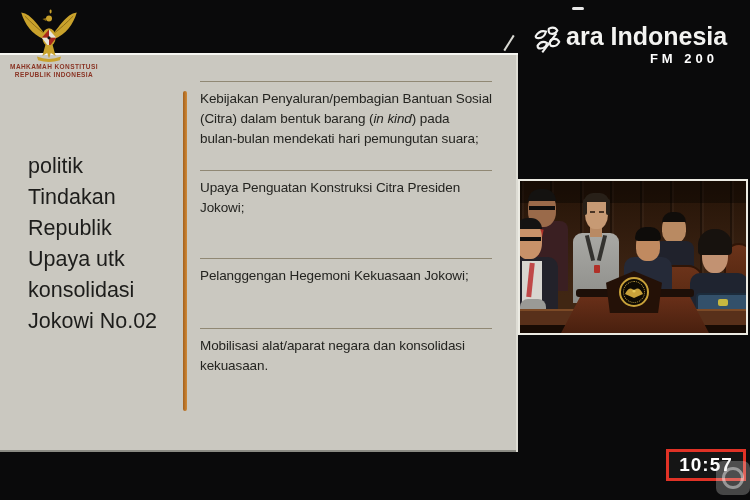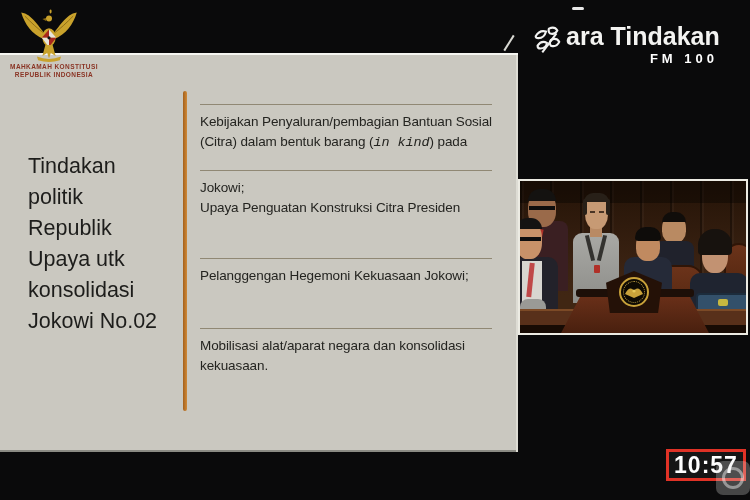--- a/index.html
+++ b/index.html
@@ -24,22 +24,22 @@
   
   .slide{left:0;top:53px;width:518px;height:397px;background:#cac8c0;
          border-top:2px solid #f6f6f1;box-shadow:inset -2px 0 0 #dddcd4, inset 0 -2px 0 #8b8b84;}
   .slide-title{position:absolute;left:28px;top:96px;color:#1d1d1b;font-size:21.5px;line-height:31px;}
   .slide-title div{white-space:nowrap;}
   .accent-bar{position:absolute;left:183px;top:36px;width:4px;height:320px;
               background:linear-gradient(90deg,#a3601c,#d08a38);border-radius:2px;}
   .bullet{position:absolute;left:200px;width:292px;border-top:1px solid #908874;padding-top:7px;
           color:#242420;font-size:13.5px;line-height:20px;letter-spacing:-.1px;}
   .bullet div{white-space:nowrap;}
-  .b1{top:49px;} .b2{top:115px;} .b3{top:192px;margin-top:11px;} .b4{top:273px;}
-  .it{font-style:italic;font-family:Liberation Mono, monospace;}
+  .b1{top:26px;} .b2{top:115px;} .b3{top:192px;margin-top:11px;} .b4{top:273px;}
+  .it{font-style:italic;}
 
   
   .video{left:518px;top:179px;width:230px;height:156px;background:#000;
          border:2px solid #ecebe3;box-sizing:border-box;z-index:5;}
   .vc{position:absolute;inset:0;overflow:hidden;
       background:linear-gradient(#241307,#3a2212 55%,#402613 75%);}
   .vc > div{position:absolute;}
   .panels{inset:0;background:repeating-linear-gradient(90deg,rgba(0,0,0,.32) 0 2px,rgba(255,255,255,.03) 2px 4px,transparent 4px 30px);}
   .topshade{left:0;top:0;right:0;height:22px;background:rgba(0,0,0,.35);}
   .chair{background:linear-gradient(#6b331a,#51250f);border:2px solid #2f1507;border-radius:16px 16px 0 0;}
@@ -55,49 +55,50 @@
   .podtop{left:56px;top:108px;width:118px;height:8px;background:#1d0f08;border-radius:3px;}
   .shield{left:86px;top:90px;width:56px;height:42px;background:#241107;
           clip-path:polygon(50% 0,100% 28%,93% 100%,7% 100%,0 28%);}
   .pod-emblem{left:99px;top:96px;width:30px;height:30px;border-radius:50%;
               background:#0e0a03;border:2px solid #c9a23a;box-sizing:border-box;}
   .pod-emblem::after{content:'';position:absolute;inset:2px;border:1px dotted rgba(214,178,74,.85);border-radius:50%;}
 
   
   .copyright{left:16px;top:468px;color:#646464;font-size:15px;z-index:6;}
   .timestamp{left:666px;top:449px;width:80px;height:32px;border:3px solid #e03226;background:#151515;
-             color:#fff;font-size:23px;font-weight:bold;display:flex;align-items:center;justify-content:center;
+             color:#fff;font-size:19px;font-weight:bold;display:flex;align-items:center;justify-content:center;
              letter-spacing:1px;box-sizing:border-box;z-index:7;}
   .watermark{left:716px;top:461px;width:34px;height:34px;background:rgba(225,225,225,.28);
              border-radius:7px;z-index:8;}
   .watermark::after{content:'';position:absolute;inset:6px;border:3px solid rgba(248,248,248,.45);border-radius:50%;}
 </style>
 </head>
 <body>
 
 <div class="stage">
 
   <div class="abs slide">
     <div class="slide-title">
+      <div>politik</div>
       <div>Tindakan</div>
-      <div>politik</div>
       <div>Republik</div>
       <div>Upaya utk</div>
       <div>konsolidasi</div>
       <div>Jokowi No.02</div>
     </div>
     <div class="accent-bar"></div>
 
     <div class="bullet b1">
       <div><span>Kebijakan Penyaluran/pembagian Bantuan Sosial</span></div>
       <div><span>(Citra) dalam bentuk barang (</span><span class="it">in kind</span><span>) pada</span></div>
+      <div><span>bulan-bulan mendekati hari pemungutan suara;</span></div>
     </div>
     <div class="bullet b2">
+      <div><span>Upaya Penguatan Konstruksi Citra Presiden</span></div>
       <div><span>Jokowi;</span></div>
-      <div><span>Upaya Penguatan Konstruksi Citra Presiden</span></div>
     </div>
     <div class="bullet b3">
       <div><span>Pelanggengan Hegemoni Kekuasaan Jokowi;</span></div>
     </div>
     <div class="bullet b4">
       <div><span>Mobilisasi alat/aparat negara dan konsolidasi</span></div>
       <div><span>kekuasaan.</span></div>
     </div>
   </div>
 
@@ -127,22 +128,22 @@
 
   <div class="abs station">
     <div class="logo-dash"></div>
     <svg width="34" height="36" viewBox="0 0 36 36" style="position:absolute;left:0;top:2px;" fill="none" stroke="#f2f2f1" stroke-width="2.2" stroke-linejoin="round">
       <path d="M6 14 Q10 7 17 9 Q15 16 9 16 Q6 16 6 14 Z"></path>
       <path d="M20 6 Q26 3 29 8 Q26 13 21 11 Q19 9 20 6 Z"></path>
       <path d="M8 24 Q12 18 18 21 Q17 27 11 27 Q8 27 8 24 Z"></path>
       <path d="M22 18 Q28 15 31 20 Q28 26 22 24 Q20 21 22 18 Z"></path>
       <path d="M13 31 Q20 22 28 11"></path>
     </svg>
-    <div class="station-name">ara Tindakan</div>
-    <div class="station-freq">FM 100</div>
+    <div class="station-name">ara Indonesia</div>
+    <div class="station-freq">FM 200</div>
   </div>
   <div class="abs swoosh"></div>
 
   <div class="abs video">
     <div class="vc">
       <div class="panels"></div>
       <div class="topshade"></div>
 
       <div style="left:2px;top:40px;width:46px;height:70px;background:#3a1f22;border-radius:8px 8px 0 0;"></div>
       <div class="head" style="left:8px;top:10px;width:28px;height:36px;background:#9a6a4a;"></div>

